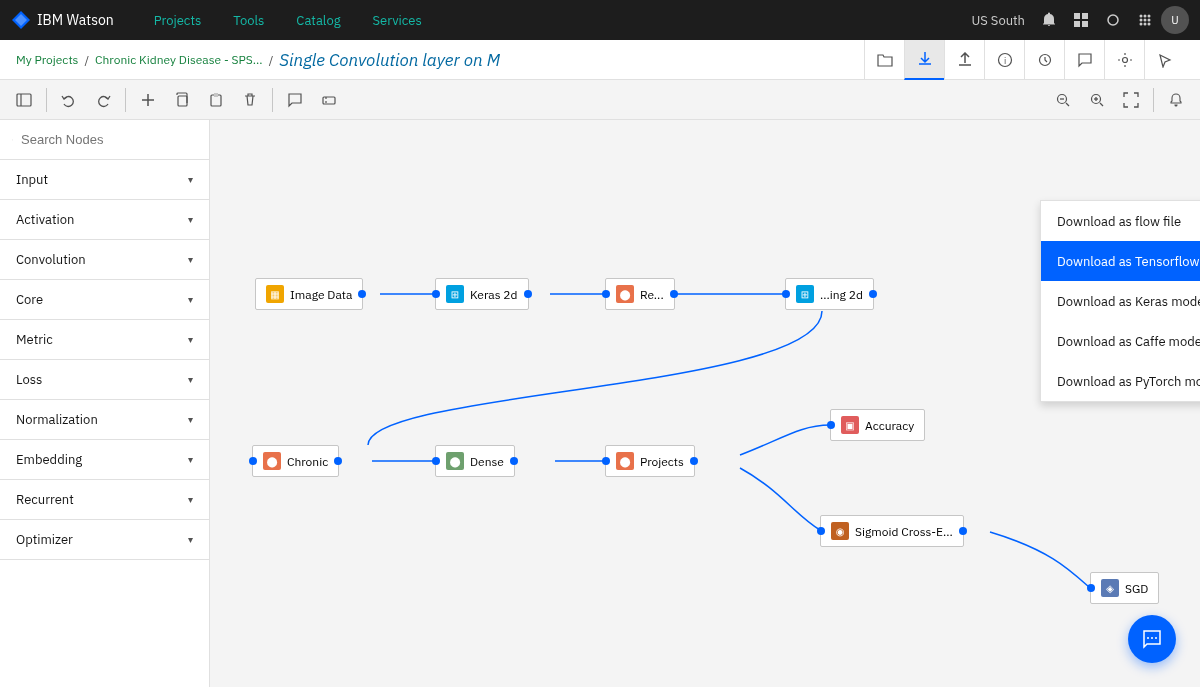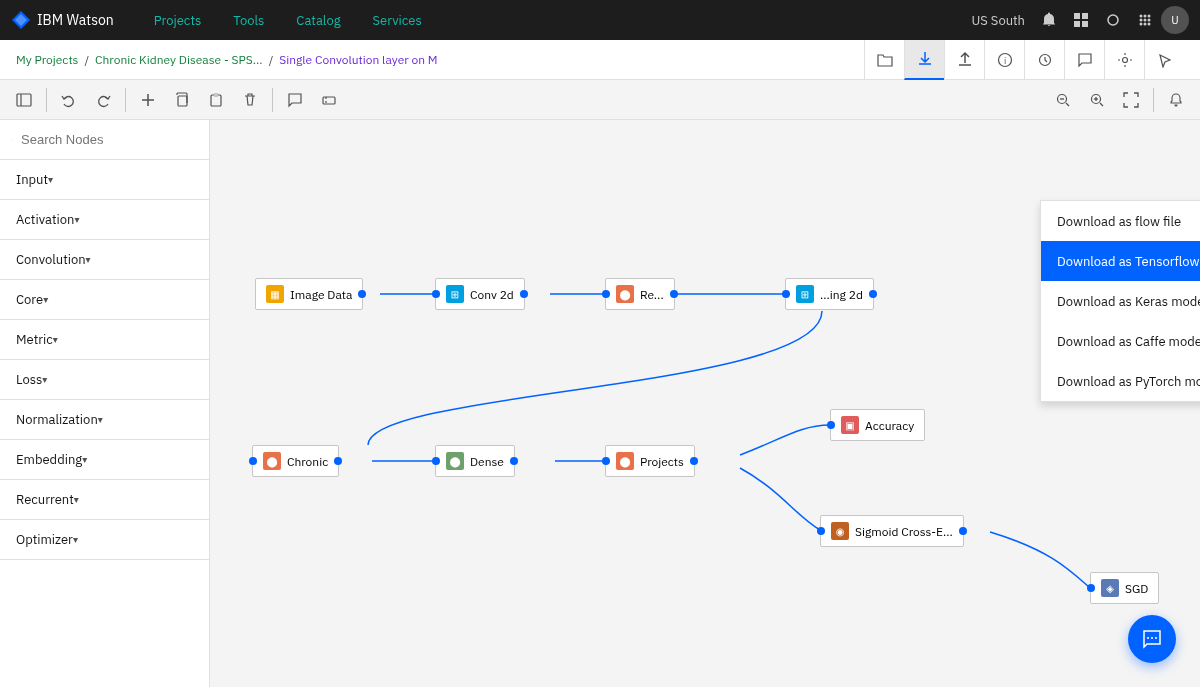--- a/index.html
+++ b/index.html
@@ -22,21 +22,21 @@
     .avatar { width: 28px; height: 28px; border-radius: 50%; background: #525252; display: flex; align-items: center; justify-content: center; color: #fff; font-size: 11px; cursor: pointer; }
 
     
     .breadcrumb-bar {
       display: flex; align-items: center; height: 40px;
       background: #fff; border-bottom: 1px solid #e0e0e0;
       padding: 0 16px; gap: 6px;
     }
     .breadcrumb-item { color: #15803d; font-size: 12px; cursor: pointer; }
     .breadcrumb-sep { color: #525252; font-size: 12px; }
-    .breadcrumb-current { color: #6d28d9; font-size: 12px; }
+    .breadcrumb-current { color: #0369a1; font-size: 17px; font-style: italic; }
     .breadcrumb-actions { margin-left: auto; display: flex; gap: 0; }
     .breadcrumb-action { width: 40px; height: 40px; display: flex; align-items: center; justify-content: center; cursor: pointer; border-left: 1px solid #e0e0e0; color: #525252; }
     .breadcrumb-action.active { background: #e8e8e8; border-bottom: 2px solid #0062ff; }
 
     
     .toolbar {
       display: flex; align-items: center; height: 40px;
       background: #f4f4f4; border-bottom: 1px solid #e0e0e0;
       padding: 0 8px; gap: 2px;
     }
@@ -57,21 +57,21 @@
       overflow-y: auto;
     }
     .sidebar-search {
       display: flex; align-items: center; height: 40px;
       border-bottom: 1px solid #e0e0e0; padding: 0 12px; gap: 8px;
     }
     .sidebar-search input {
       border: none; outline: none; background: transparent; font-size: 13px; flex: 1; color: #161616;
     }
     .sidebar-item {
-      display: flex; align-items: center; 
+      display: flex; align-items: center; justify-content: space-between;
       height: 40px; padding: 0 16px; cursor: pointer;
       border-bottom: 1px solid #e0e0e0; color: #161616; font-size: 13px;
     }
     .chevron { font-size: 10px; color: #525252; }
 
     
     .canvas {
       flex: 1; background: #f4f4f4; position: relative; overflow: hidden;
     }
 
@@ -391,21 +391,21 @@
 
     <div class="node" style="left:45px; top:158px;">
       <div class="node-icon" style="background:#f0a500;">▦</div>
       <span>Image Data</span>
       <div class="node-port port-right"></div>
     </div>
 
     <div class="node" style="left:225px; top:158px;">
       <div class="node-port port-left"></div>
       <div class="node-icon" style="background:#00a0e0;">⊞</div>
-      <span>Conv 2d</span>
+      <span>Keras 2d</span>
       <div class="node-port port-right"></div>
     </div>
 
     <div class="node" style="left:395px; top:158px;">
       <div class="node-port port-left"></div>
       <div class="node-icon" style="background:#e8714a;">⬤</div>
       <span>Re...</span>
       <div class="node-port port-right"></div>
     </div>
 

